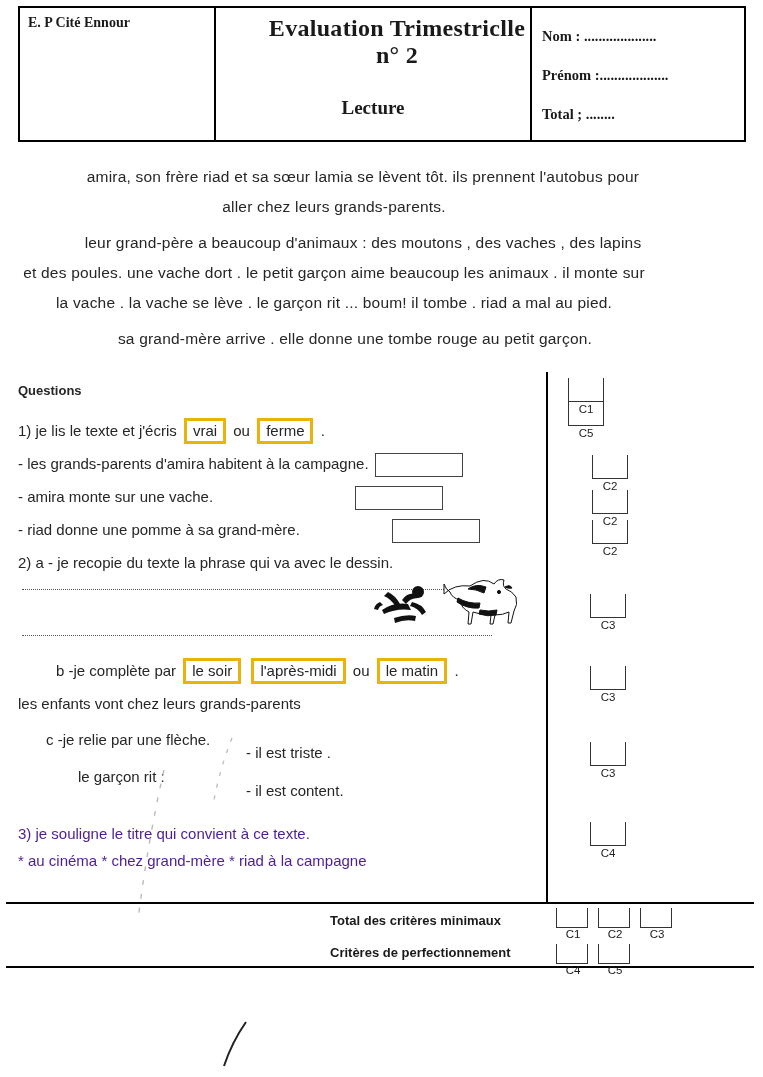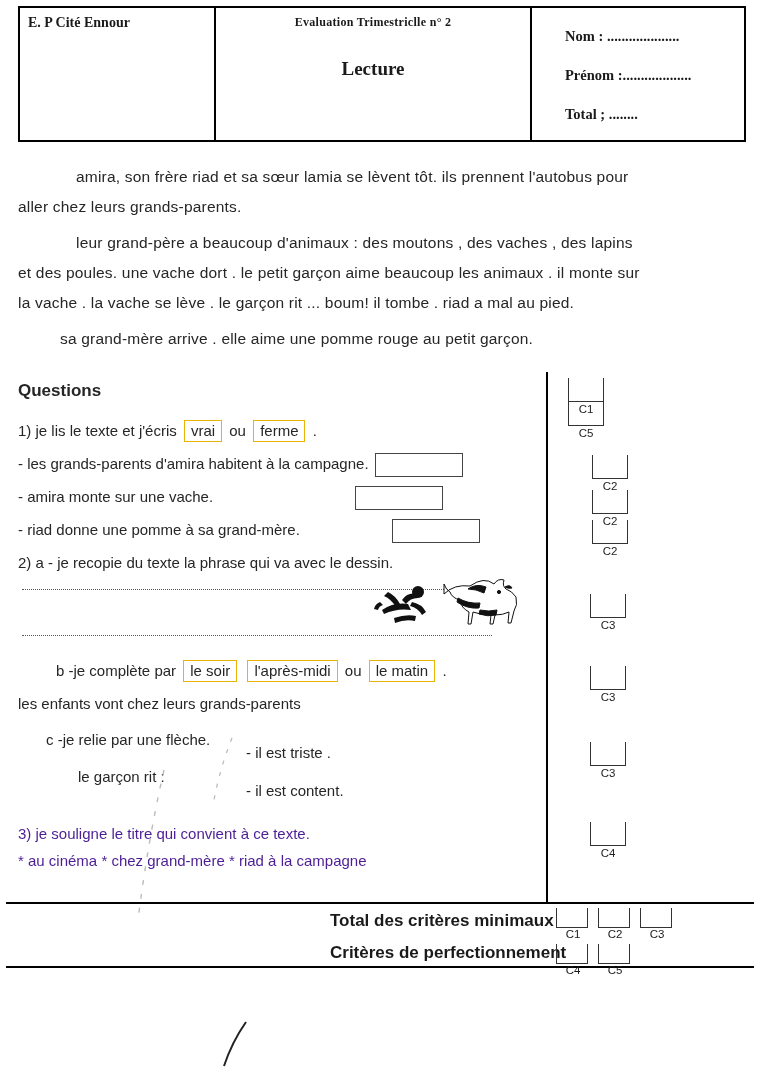--- a/index.html
+++ b/index.html
@@ -40,71 +40,73 @@
   .hdr-mid {
     flex: 1;
     border-right: 2px solid #000;
     box-sizing: border-box;
     text-align: center;
     font-family: "Liberation Serif", serif;
     font-weight: bold;
     padding-top: 7px;
   }
   .hdr-title {
-    font-size: 12px;
+    font-size: 24px;
     letter-spacing: .3px;
+    padding-left: 48px;
   }
   .hdr-sub {
     font-size: 19px;
     margin-top: 28px;
   }
   .hdr-right {
     width: 212px;
     box-sizing: border-box;
     padding: 20px 4px 0 10px;
     font-family: "Liberation Serif", serif;
     font-weight: bold;
     font-size: 14.5px;
   }
-  .hdr-right div { margin-bottom: 22px; margin-left: 23px; }
+  .hdr-right div { margin-bottom: 22px; }
 
   
   .text-block {
     position: absolute;
     left: 18px;
     top: 162px;
     width: 632px;
     font-size: 15.5px;
     line-height: 30px;
     color: #262626;
     letter-spacing: .2px;
+    text-align: center;
   }
   .text-block p { margin: 0 0 6px 0; }
   .indent { text-indent: 58px; }
   .indent2 { text-indent: 42px; }
 
   
   .questions {
     position: absolute;
     left: 18px;
     top: 378px;
     width: 528px;
     font-size: 15px;
     line-height: 26px;
     color: #262626;
   }
   .q-title {
     font-weight: bold;
-    font-size: 17px;
+    font-size: 13px;
     margin-bottom: 14px;
   }
   .row { margin: 0 0 7px 0; white-space: nowrap; }
   .box-word {
     display: inline-block;
-    border: 1px solid #eab308;
+    border: 3px solid #eab308;
     padding: 0 6px;
     margin: 0 3px;
     line-height: 20px;
   }
   .ansbox {
     display: inline-block;
     border: 1px solid #444;
     width: 86px;
     height: 22px;
     vertical-align: middle;
@@ -181,21 +183,21 @@
     left: 6px;
     top: 966px;
     width: 748px;
     height: 2px;
     background: #000;
   }
   .totals {
     position: absolute;
     left: 330px;
     top: 906px;
-    font-size: 17px;
+    font-size: 13px;
     font-weight: bold;
     color: #1a1a1a;
   }
   .totals .line { height: 32px; line-height: 30px; }
   .tot-boxes {
     position: absolute;
     top: 908px;
     left: 556px;
   }
   .tot-row { display: flex; gap: 8px; margin-bottom: 4px; }
@@ -233,21 +235,21 @@
   <div class="hdr-right">
     <div>Nom : ....................</div>
     <div>Prénom :...................</div>
     <div>Total ; ........</div>
   </div>
 </div>
 
 <div class="text-block">
   <p class="indent">amira, son frère riad  et sa sœur lamia se lèvent tôt. ils prennent l'autobus pour aller chez leurs grands-parents.</p>
   <p class="indent">leur grand-père a beaucoup d'animaux : des moutons , des vaches , des lapins et des poules. une vache dort . le petit garçon aime beaucoup les animaux . il monte sur la vache . la vache se lève . le garçon rit ... boum! il tombe . riad a mal au pied.</p>
-  <p class="indent2">sa grand-mère arrive . elle aime une pomme rouge au petit garçon.</p>
+  <p class="indent2">sa grand-mère arrive . elle donne une tombe rouge au petit garçon.</p>
 </div>
 
 <div class="vline"></div>
 
 <div class="questions">
   <div class="q-title">Questions</div>
 
   <div class="row">
     <span>1) je lis le texte et j'écris</span>
     <span class="box-word">vrai</span>

